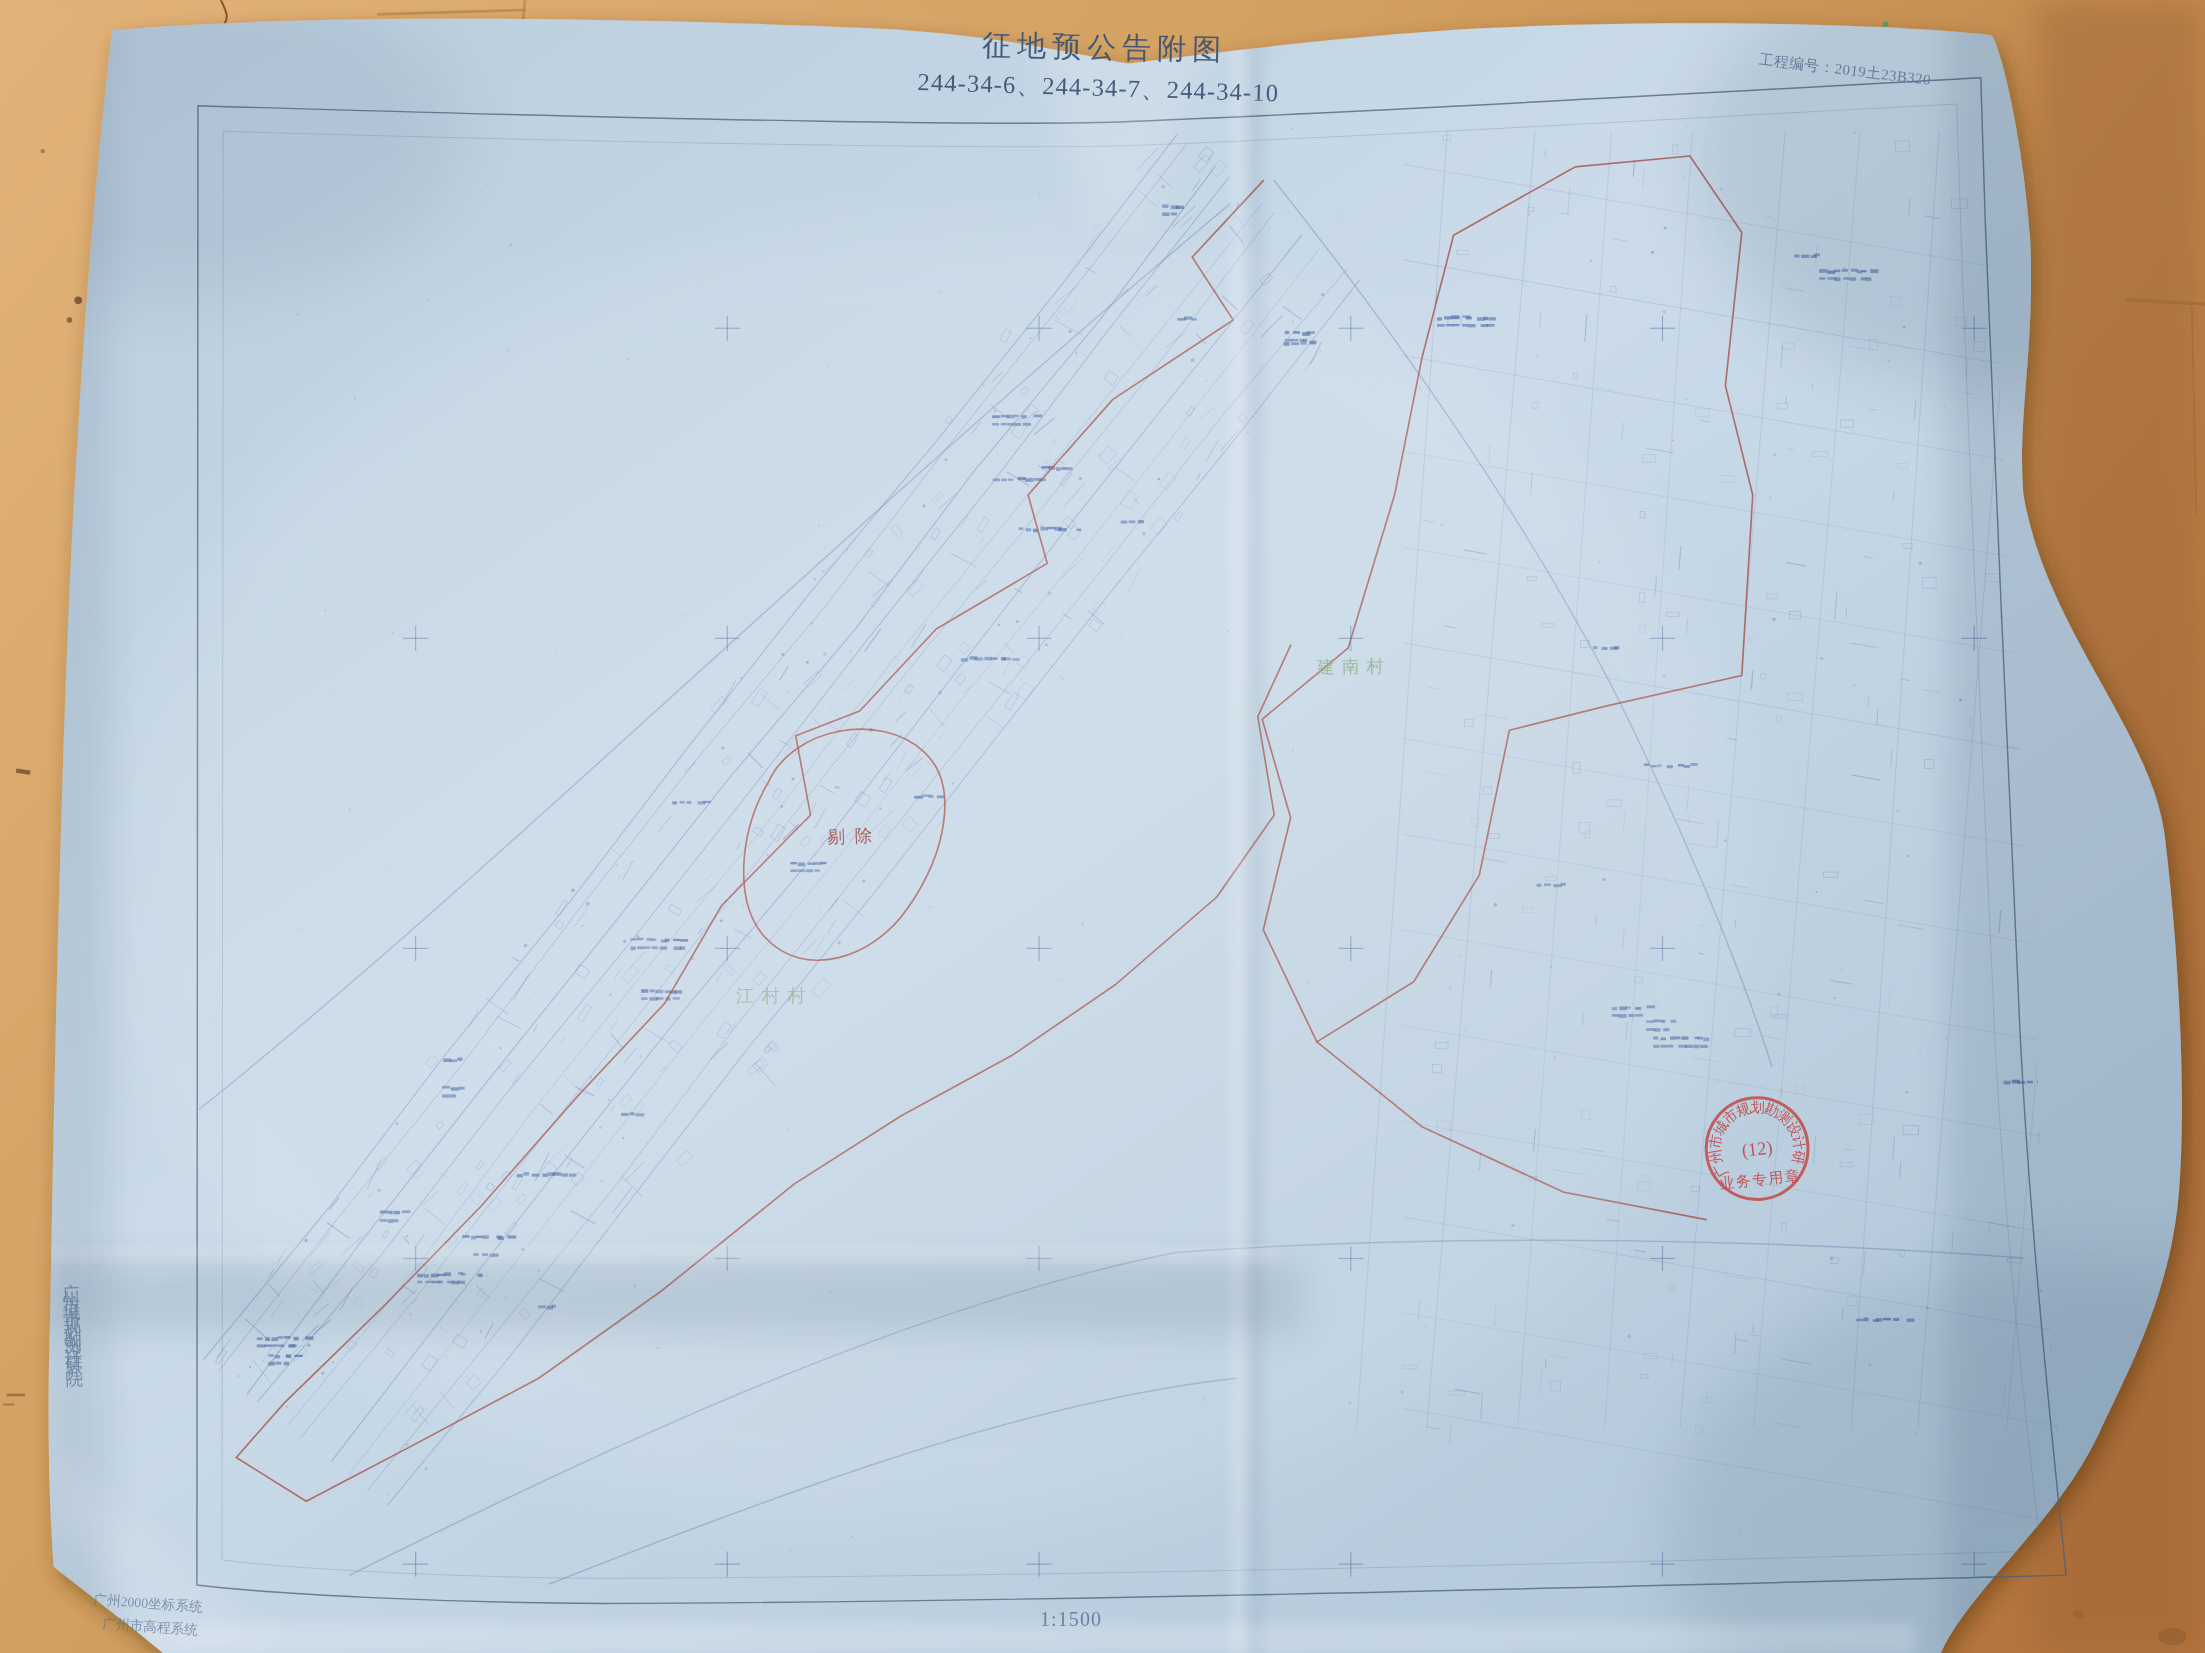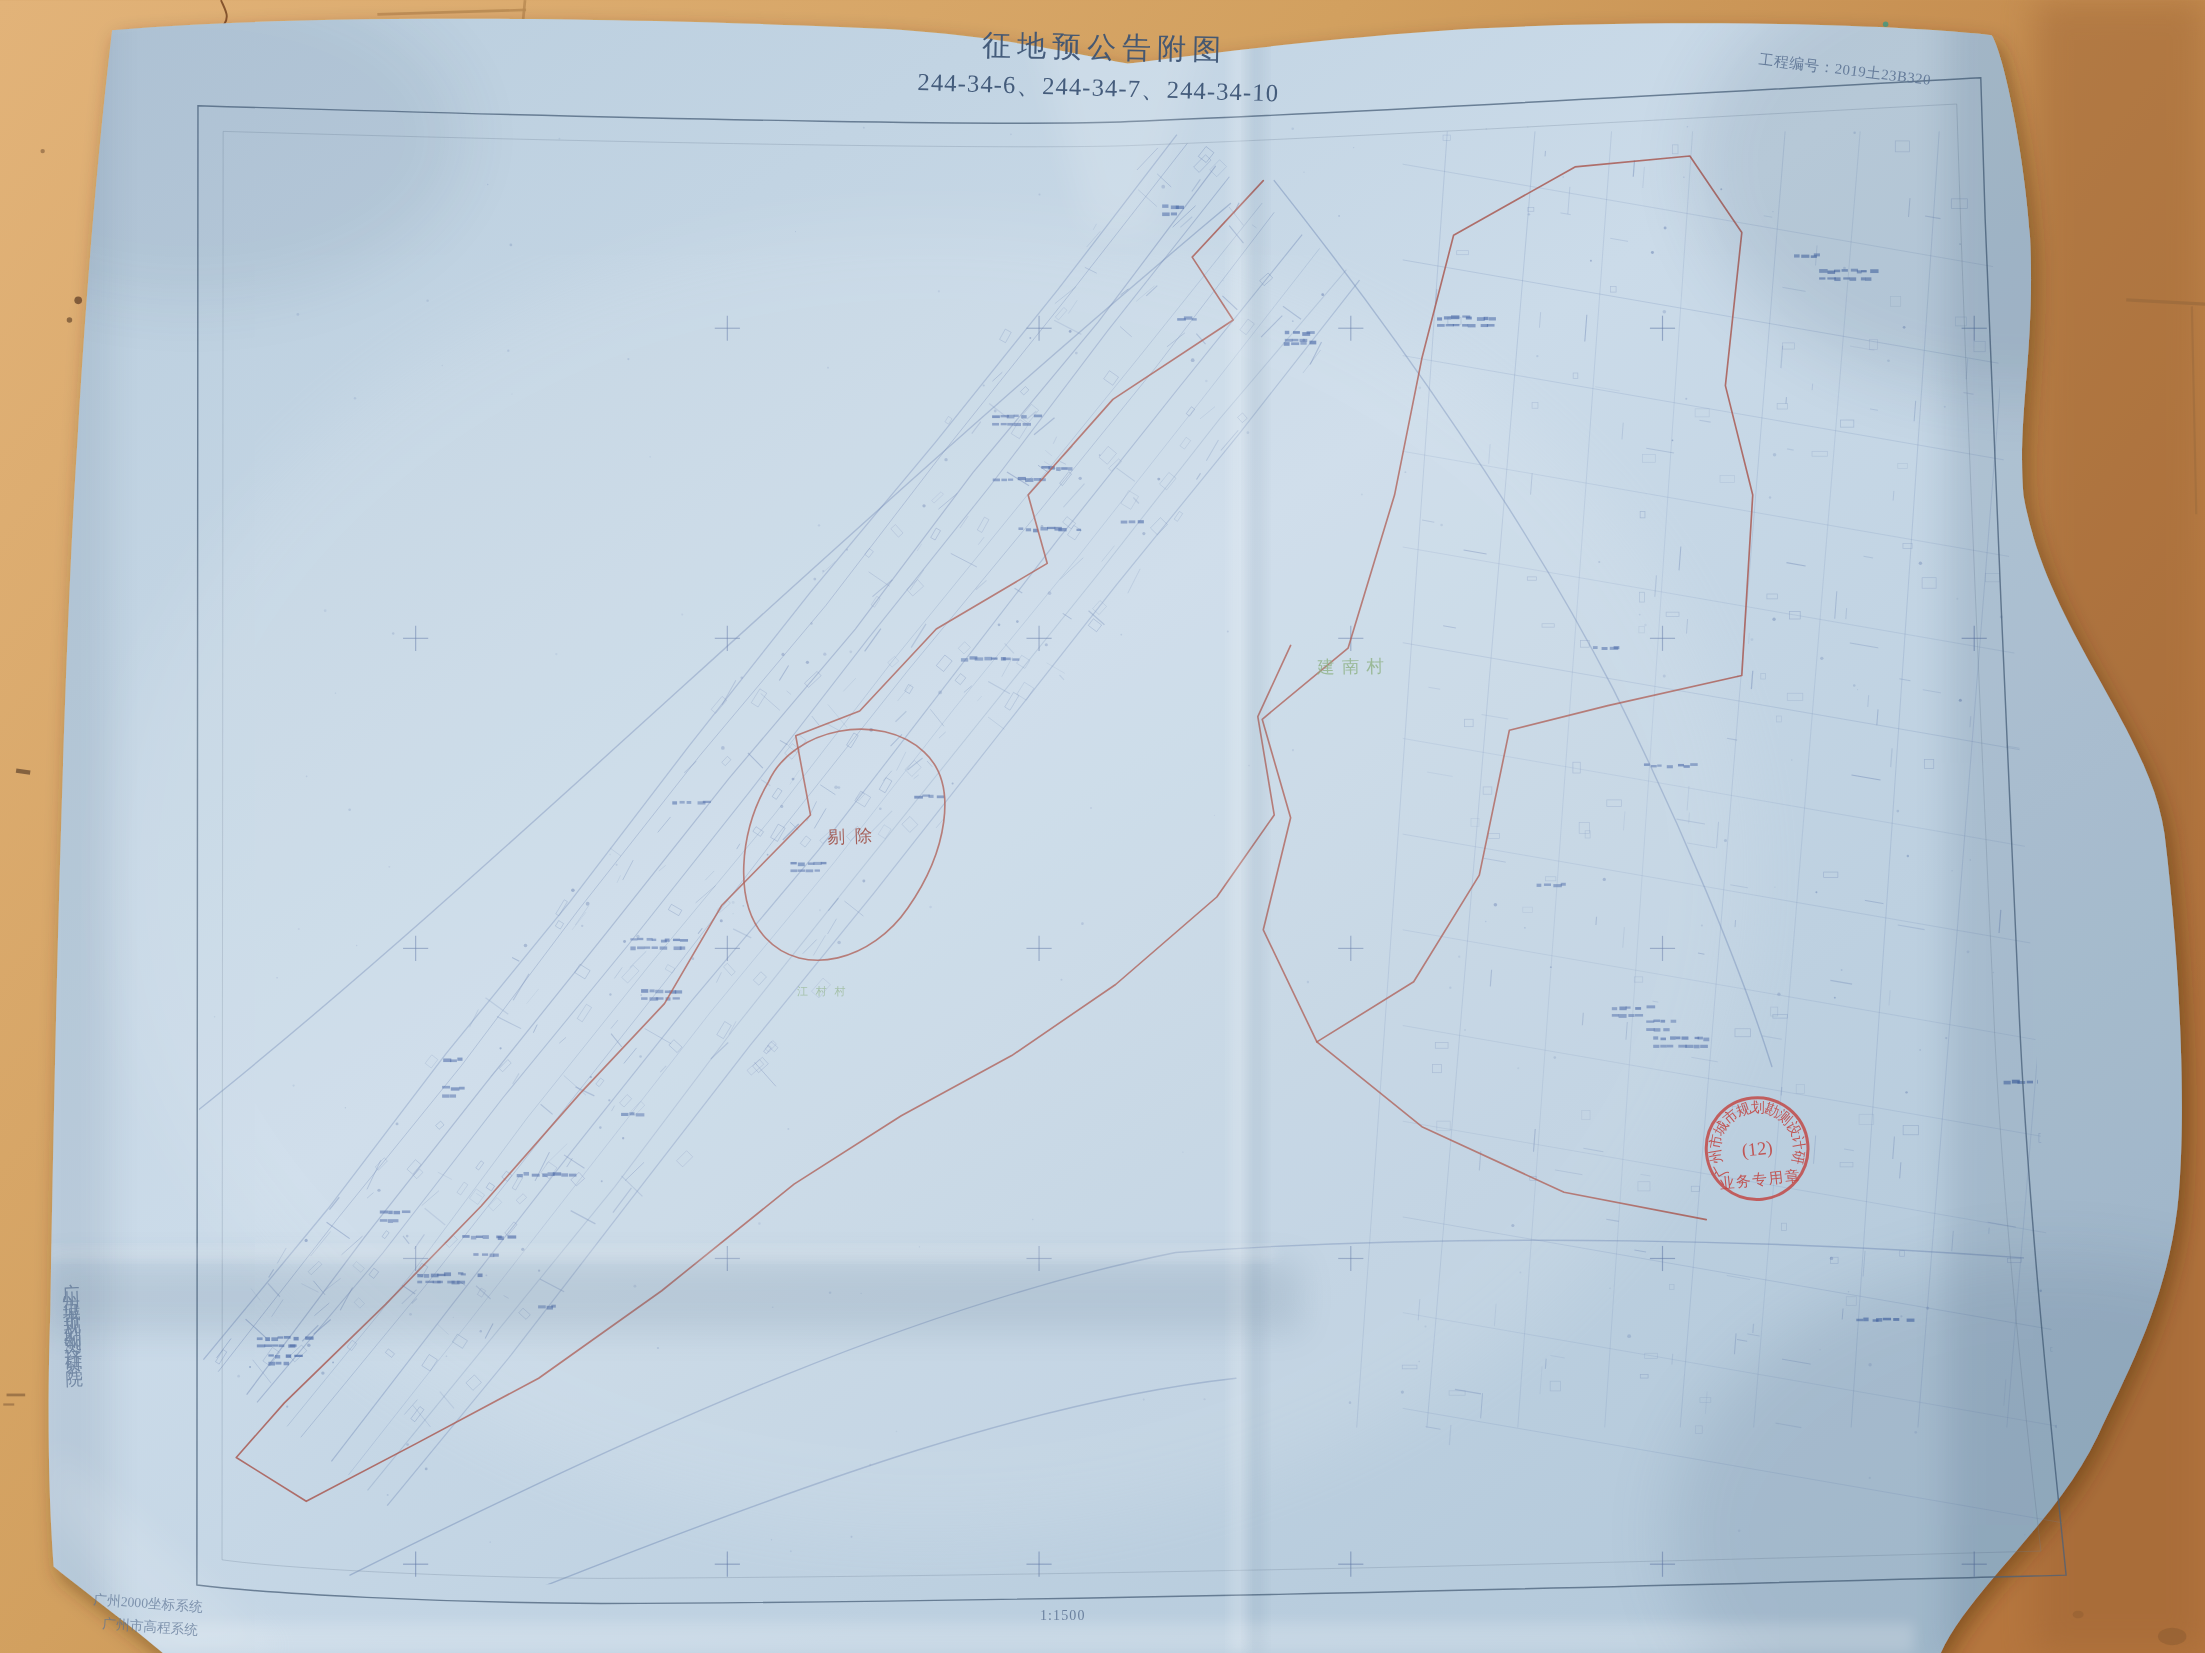--- a/index.html
+++ b/index.html
@@ -9,25 +9,25 @@
   #scene{position:absolute;left:0;top:0;}
   .txt{position:absolute;white-space:nowrap;transform-origin:left top;}
   .title{left:897px;top:24px;width:416px;text-align:center;font-size:29px;
          letter-spacing:6px;color:var(--ink);transform:rotate(1.1deg);opacity:.92;}
   .subtitle{left:853px;top:63px;width:492px;text-align:center;font-size:24.6px;
          letter-spacing:1.1px;color:var(--ink);transform:rotate(1.8deg);opacity:.92;}
   .projno{left:1760px;top:50px;font-size:14.8px;letter-spacing:0.5px;color:var(--faint_ink);
          transform:rotate(7deg);opacity:.9;}
   .village1{left:1317px;top:655px;font-size:17.5px;letter-spacing:7.1px;
          color:var(--label_green);transform:rotate(-1deg);opacity:.8;}
-  .village2{left:797px;top:984px;font-size:11px;letter-spacing:7.7px;
+  .village2{left:736px;top:984px;font-size:18px;letter-spacing:7.7px;
          color:var(--label_green);opacity:.62;}
   .exclude{left:827px;top:825px;font-size:17.5px;letter-spacing:9.8px;
          color:var(--exclude_red);transform:rotate(-2deg);opacity:.85;}
-  .scale{left:1040px;top:1608px;font-size:14px;letter-spacing:1.1px;color:var(--faint_ink);opacity:.85;}
+  .scale{left:1040px;top:1608px;font-size:20px;letter-spacing:1.1px;color:var(--faint_ink);opacity:.85;}
   .coord1{left:94px;top:1591px;font-size:13.7px;color:var(--faint_ink);
          transform:rotate(4deg);opacity:.7;}
   .coord2{left:103px;top:1615px;font-size:13.7px;color:var(--faint_ink);
          transform:rotate(4deg);opacity:.7;}
   .producer{left:58px;top:1270px;height:350px;writing-mode:vertical-rl;
          text-orientation:upright;font-size:17.5px;letter-spacing:6.6px;
          color:var(--faint_ink);transform:rotate(-2.2deg);opacity:.75;}
   .red-boundary{stroke:var(--boundary_red);fill:none;stroke-width:3;
          stroke-linejoin:round;stroke-linecap:round;opacity:.8;}
   .road{stroke:#5e78ab;fill:none;stroke-width:2.5;opacity:.38;stroke-linecap:round;}

